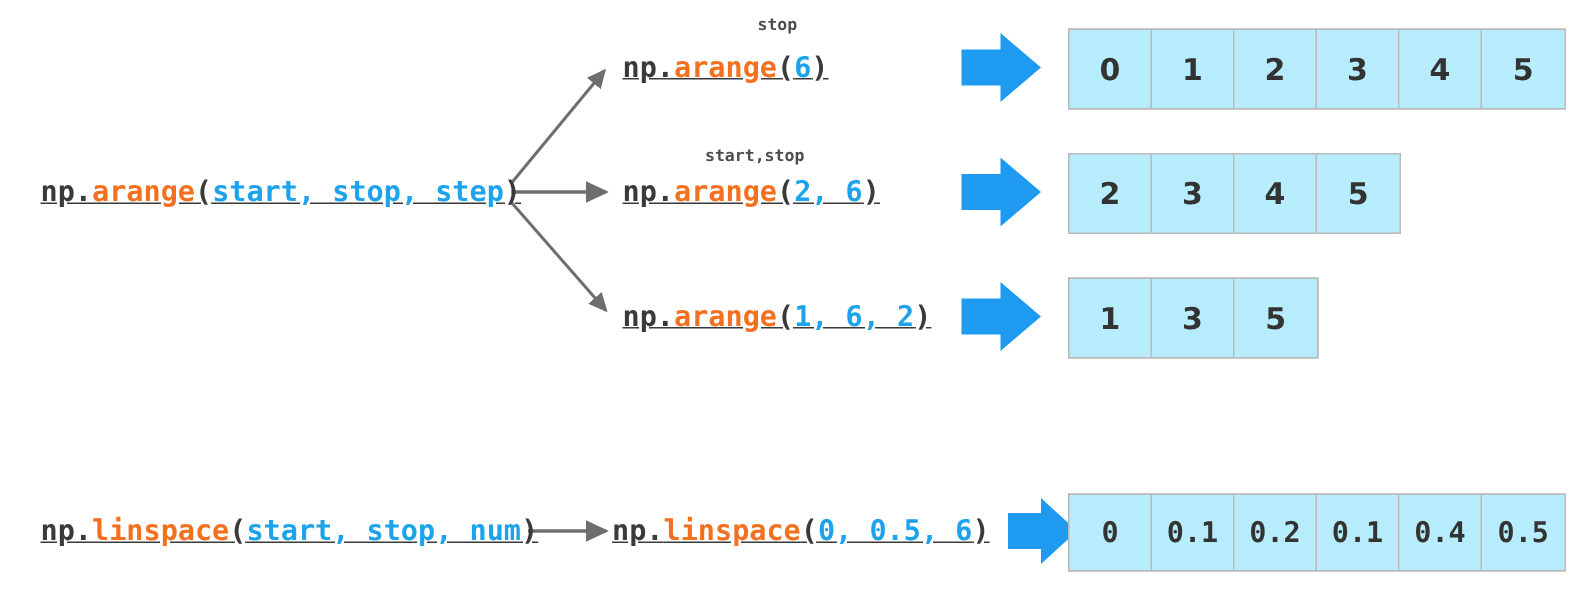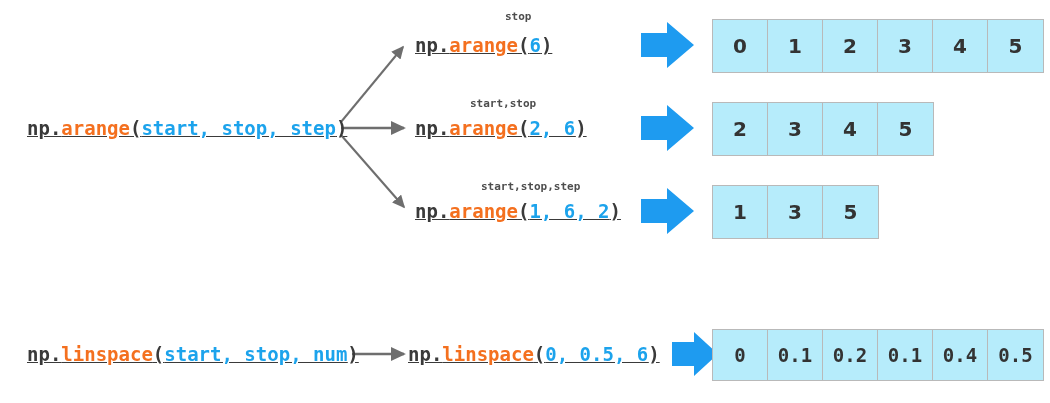--- a/index.html
+++ b/index.html
@@ -138,21 +138,20 @@
   <div class="hint" style="left:470px; top:98px;">start,stop</div>
   <div class="code" style="left:415px; top:119px;"><span class="mod">np.</span><span class="fn">arange</span><span class="pun">(</span><span class="arg">2, 6</span><span class="pun">)</span></div>
 
   <div class="array int" id="arr2" style="left:712px; top:102px;">
       <div class="cell" style="width: 55px; height: 52px;">2</div>
       <div class="cell" style="width: 55px; height: 52px;">3</div>
       <div class="cell" style="width: 55px; height: 52px;">4</div>
       <div class="cell" style="width: 55px; height: 52px;">5</div>
     </div>
 
-  <div class="hint" style="left:481px; top:181px;">start,stop,step</div>
   <div class="code" style="left:415px; top:202px;"><span class="mod">np.</span><span class="fn">arange</span><span class="pun">(</span><span class="arg">1, 6, 2</span><span class="pun">)</span></div>
 
   <div class="array int" id="arr3" style="left:712px; top:185px;">
       <div class="cell" style="width: 55px; height: 52px;">1</div>
       <div class="cell" style="width: 55px; height: 52px;">3</div>
       <div class="cell" style="width: 55px; height: 52px;">5</div>
     </div>
 
   <div class="code" style="left:27px; top:345px;"><span class="mod">np.</span><span class="fn">linspace</span><span class="pun">(</span><span class="arg">start, stop, num</span><span class="pun">)</span></div>
 

